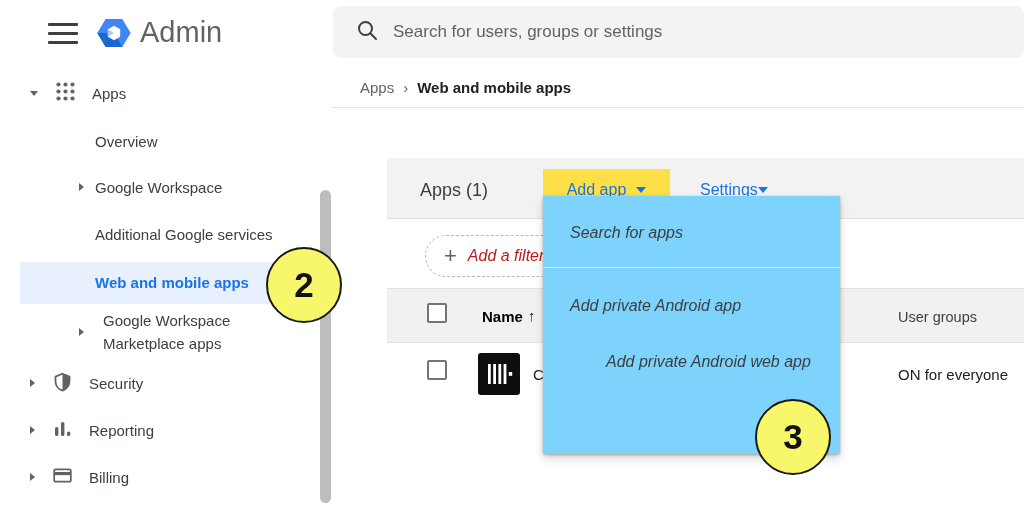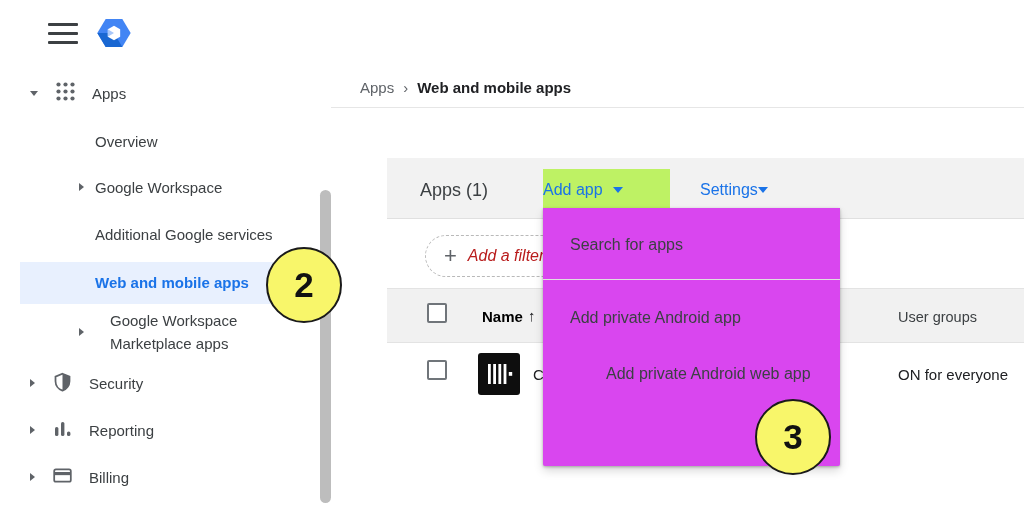--- a/index.html
+++ b/index.html
@@ -26,41 +26,41 @@
   .tri-down { width:0; height:0; border-left:4.5px solid transparent; border-right:4.5px solid transparent; border-top:5.5px solid #5f6368; }
   .tri-right { width:0; height:0; border-top:4.5px solid transparent; border-bottom:4.5px solid transparent; border-left:5.5px solid #5f6368; }
   .selected-band { position:absolute; left:20px; top:262px; width:298px; height:42px; background:#e8f0fe; }
   .selected-label { position:absolute; left:95px; top:274px; font-size:15px; font-weight:bold; color:#1a73e8; cursor:pointer; }
   .two-line { width:172px; line-height:23px; }
   .scrollbar { position:absolute; left:320px; top:190px; width:11px; height:313px; background:#bdbdbd; border-radius:6px; z-index:6; }
 
   
   .toolbar { position:absolute; left:387px; top:158px; width:637px; height:61px; background:#f2f2f2; border-bottom:1px solid #e0e0e0; }
   .apps-count { position:absolute; left:420px; top:180px; font-size:18px; color:#3c4043; }
-  .addapp-btn { position:absolute; left:543px; top:169px; width:127px; height:41px; background:#bef264; display:flex; align-items:center; gap:10px; cursor:pointer; }
+  .addapp-btn { position:absolute; left:543px; top:169px; width:127px; height:41px; background:#fde047; display:flex; align-items:center; justify-content:center; gap:10px; cursor:pointer; }
   .addapp-btn .lbl, .settings-btn .lbl { font-size:16px; color:#1a73e8; }
   .blue-caret { width:0; height:0; border-left:5px solid transparent; border-right:5px solid transparent; border-top:6px solid #1a73e8; }
   .settings-btn { position:absolute; left:700px; top:169px; height:41px; display:flex; align-items:center; gap:0; cursor:pointer; }
 
   .filter-chip { position:absolute; left:425px; top:235px; height:42px; border:1.5px dashed #b9b9b9; border-radius:21px; display:flex; align-items:center; padding:0 18px; gap:11px; cursor:pointer; background:#fff; }
   .filter-chip .plus { font-size:22px; color:#5f6368; line-height:1; }
   .filter-chip .txt { font-size:16px; color:#b91c1c; white-space:nowrap;font-style:italic; }
 
   .table-header { position:absolute; left:387px; top:288px; width:637px; height:55px; background:#f1f1f1; border-top:1px solid #e3e3e3; border-bottom:1px solid #e3e3e3; }
   .checkbox { position:absolute; width:20px; height:20px; border:2px solid #70757a; border-radius:2px; background:#fff; cursor:pointer; }
   .name-header { position:absolute; left:482px; top:308px; font-size:15px; font-weight:bold; color:#000000; cursor:pointer; }
   .sort-arrow { position:absolute; left:528px; top:307px; font-size:15px; color:#202124; }
   .useraccess-header { position:absolute; left:898px; top:309px; font-size:14.5px; font-weight:500; color:#3c4043; }
 
   .app-logo { position:absolute; left:478px; top:353px; }
   .app-name { position:absolute; left:533px; top:366px; font-size:15px; color:#202124; }
   .useraccess-value { position:absolute; left:898px; top:366px; font-size:15px; color:#202124; }
 
   
-  .menu { position:absolute; left:543px; top:208px; width:297px; height:258px; background:#d946ef; z-index:10; box-shadow:0 1px 3px rgba(0,0,0,0.28), 0 5px 10px rgba(0,0,0,0.15); border-radius:0 0 2px 2px; }
+  .menu { position:absolute; left:543px; top:196px; width:297px; height:258px; background:#7dd3fc; z-index:10; box-shadow:0 1px 3px rgba(0,0,0,0.28), 0 5px 10px rgba(0,0,0,0.15); border-radius:0 0 2px 2px;font-style:italic; }
   .menu-item { position:absolute; left:0; width:100%; height:46px; display:flex; align-items:center; padding-left:27px; font-size:16px; color:#3c4043; cursor:pointer; }
   .menu-divider { position:absolute; left:0; top:71px; width:100%; height:1px; background:#e0e0e0; }
 
   
   .badge { position:absolute; width:76px; height:76px; border-radius:50%; background:#f8f66a; border:2.5px solid #1a1a1a; display:flex; align-items:center; justify-content:center; font-size:35px; font-weight:bold; color:#111; z-index:20; }
 </style>
 </head>
 <body>
 
 <div id="stage">
@@ -71,21 +71,31 @@
       <span></span>
     </div>
   <div class="brand-logo">
     <svg width="40" height="40" viewBox="0 0 24 24">
       <path fill="#4285f4" d="M2 12 L7 3.6 H17 L22 12 L17 20.4 H7 Z"></path>
       <path fill="#1967d2" d="M2 12 L7 20.4 H17 L12 12 Z"></path>
       <path fill="#ffffff" d="M12 7.6 L15.7 9.8 V14.2 L12 16.4 L8.3 14.2 V9.8 Z"></path>
       <path fill="#a8c7fa" d="M8.3 9.8 L12 12 L8.3 14.2 Z"></path>
     </svg>
   </div>
-
+  <div class="brand-text">Admin</div>
+
+  <div class="searchbar">
+    <span>
+      <svg width="24" height="24" viewBox="0 0 24 24">
+          <circle cx="10.5" cy="10.5" r="6.5" fill="none" stroke="#3c4043" stroke-width="2"></circle>
+          <line x1="15.5" y1="15.5" x2="21" y2="21" stroke="#3c4043" stroke-width="2" stroke-linecap="round"></line>
+        </svg>
+    </span>
+    <span class="ph">Search for users, groups or settings</span>
+  </div>
 
   <div class="breadcrumb">
     <span>Apps</span>
     <span>›</span>
     <span class="current">Web and mobile apps</span>
   </div>
   <div class="crumb-divider"></div>
 
   <div class="nav-row" style="left:30px; top:78px; height:30px; gap:0;">
     <span class="tri-down"></span>
@@ -118,21 +128,21 @@
   <div class="nav-row" style="left:79px; top:172px; height:30px;">
     <span class="tri-right"></span>
     <span class="nav-label" style="margin-left:11px;">Google Workspace</span>
   </div>
 
   <div class="selected-band"></div>
   <div class="selected-label">Web and mobile apps</div>
 
   <div class="nav-row" style="left:79px; top:308px; height:48px; align-items:center;">
     <span class="tri-right"></span>
-    <span class="nav-label two-line" style="margin-left:26px;">Google Workspace Marketplace apps</span>
+    <span class="nav-label two-line" style="margin-left:19px;">Google Workspace Marketplace apps</span>
   </div>
 
   <div class="nav-row" style="left:30px; top:415px; height:30px;">
     <span class="tri-right"></span>
     <span style="margin-left:17px;">
       <svg width="21" height="21" viewBox="0 0 21 21">
         <rect x="3" y="9" width="3.4" height="9" rx="1.6" fill="#5f6368"></rect>
         <rect x="9" y="4" width="3.4" height="14" rx="1.6" fill="#5f6368"></rect>
         <rect x="15" y="13.5" width="3.4" height="4.5" rx="1.6" fill="#5f6368"></rect>
       </svg>

